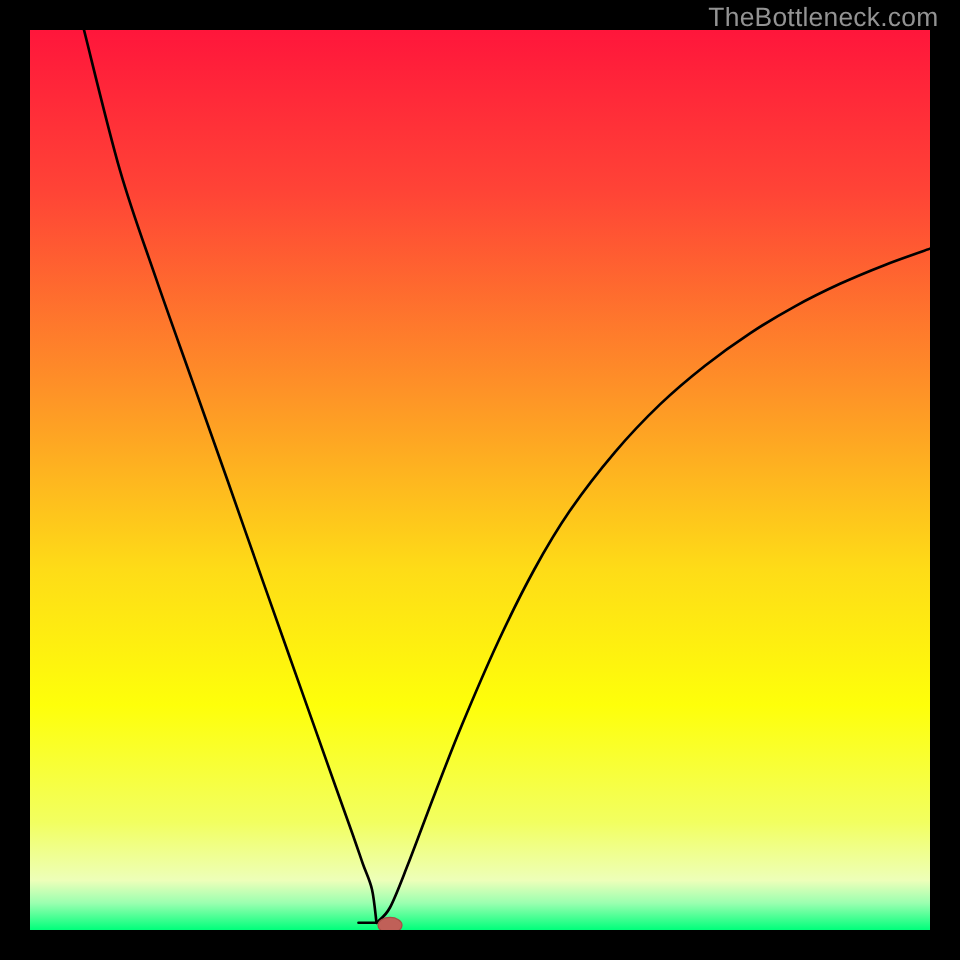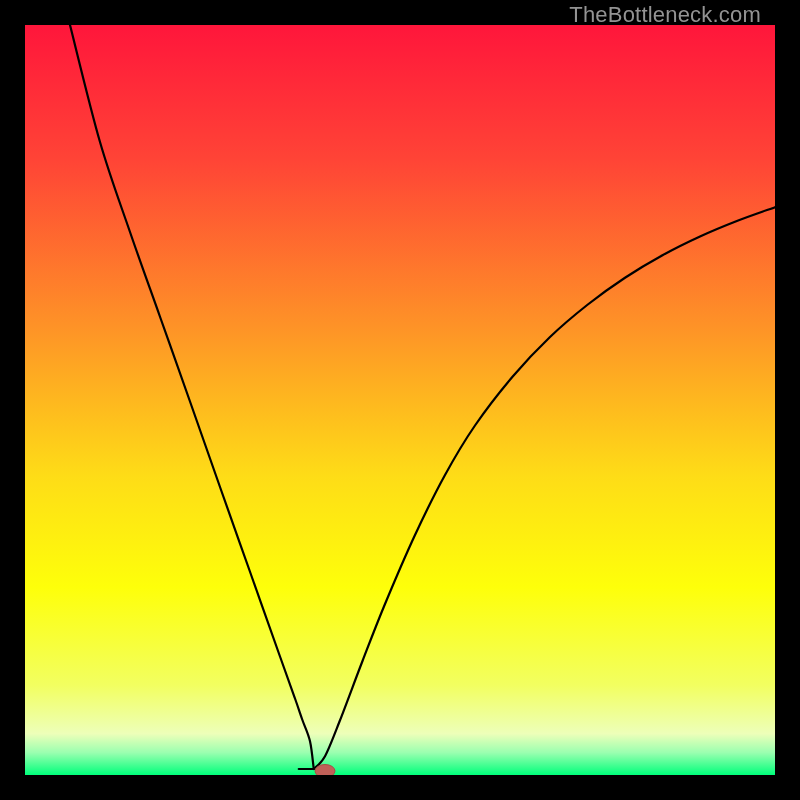--- a/index.html
+++ b/index.html
@@ -21,21 +21,21 @@
   .plot-area {
     position: absolute;
     left: 0;
     top: 0;
     width: 750px;
     height: 750px;
   }
   .watermark {
     position: absolute;
     top: 2px;
-    right: 39px;
+    right: 18px;
     font-family: Arial, sans-serif;
     font-size: 22px;
     color: #939393;
     font-weight: 400;
     letter-spacing: 0.2px;
   }
 </style>
 </head>
 <body>
 

